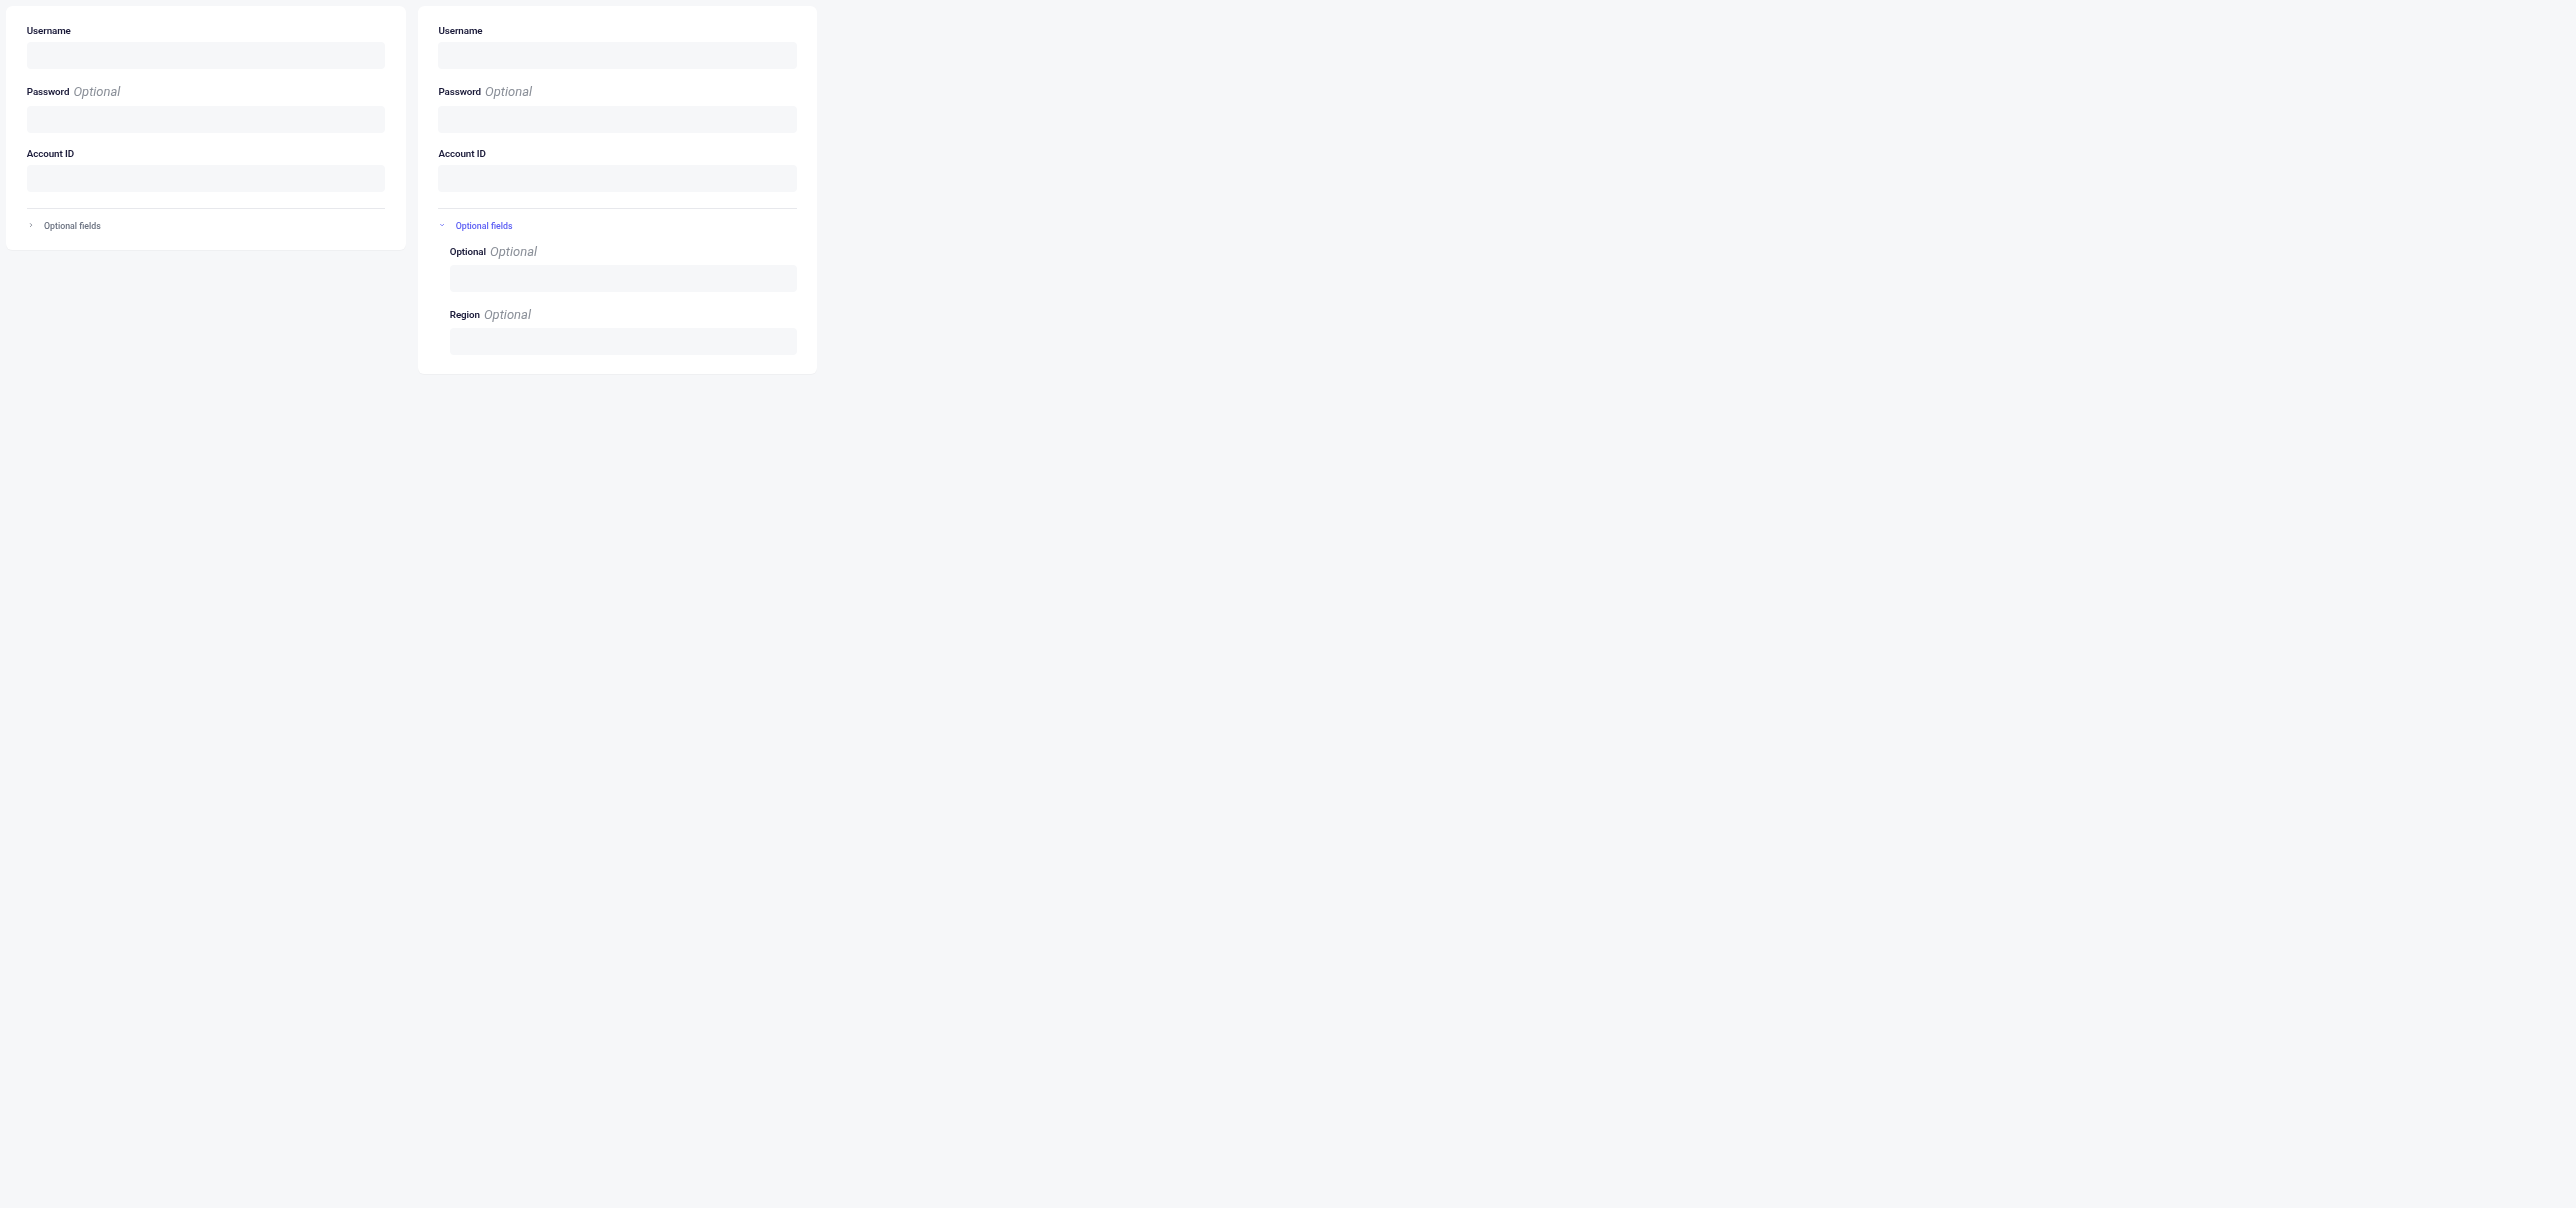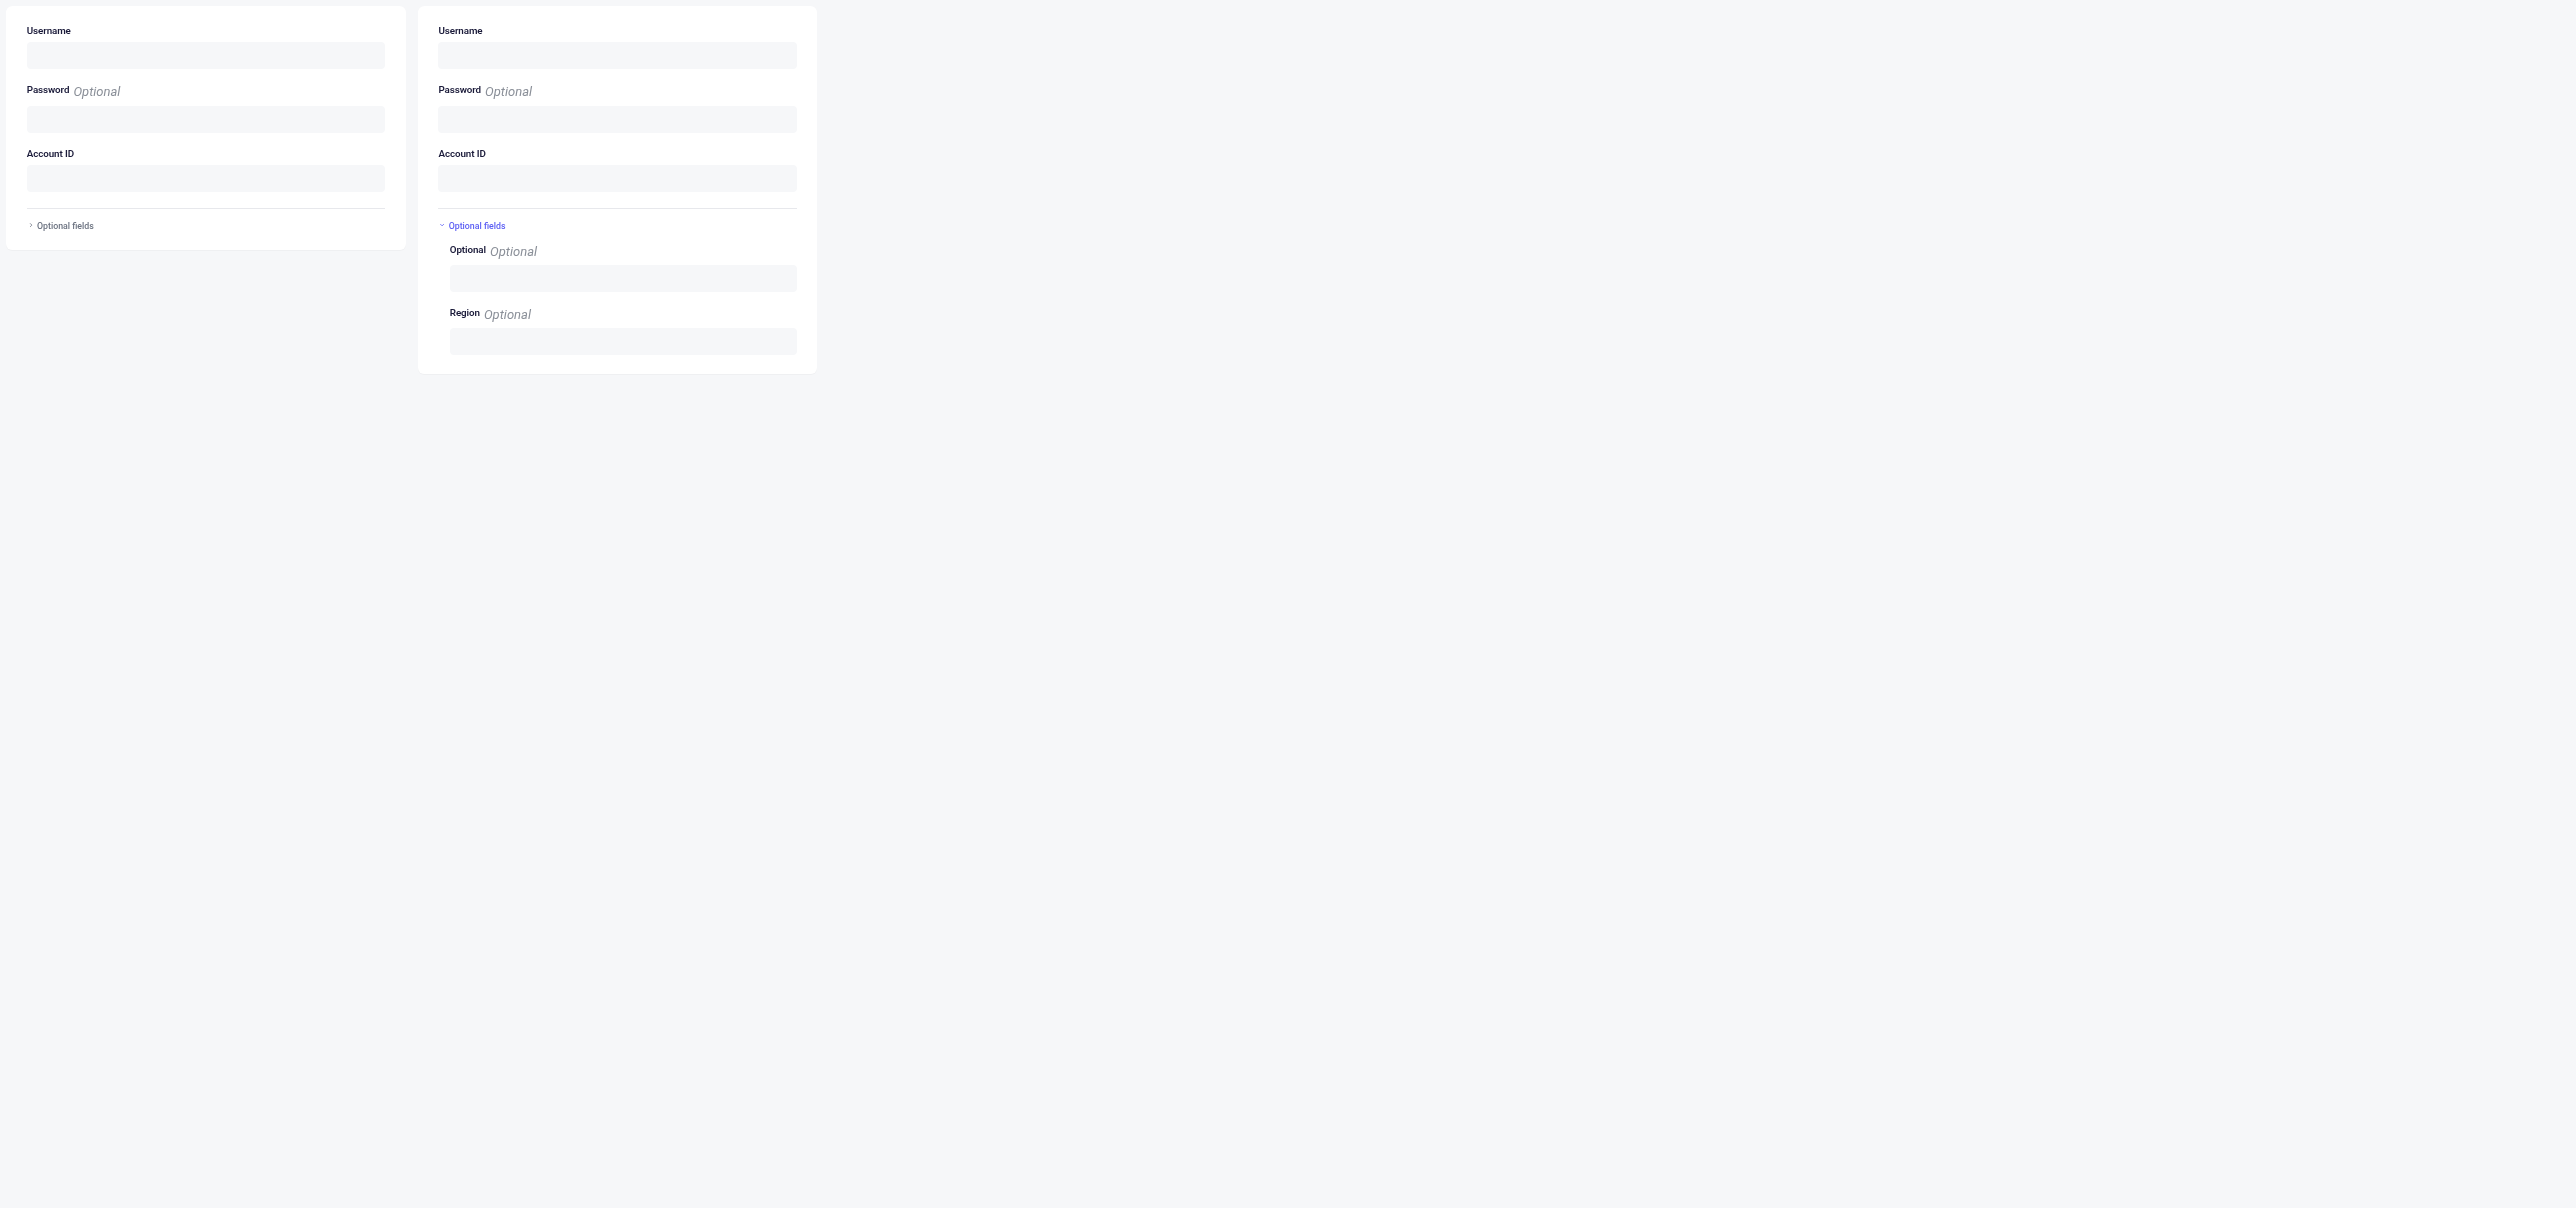--- a/index.html
+++ b/index.html
@@ -29,21 +29,21 @@
       align-self: flex-start;
     }
     .field {
       margin-bottom: 15.5px;
     }
     .field:last-child {
       margin-bottom: 0;
     }
     .label-row {
       display: flex;
-      align-items: flex-start;
+      align-items: center;
       gap: 4.1px;
       margin-bottom: 6.2px;
     }
     .field-label {
       font-size: 9.8px;
       font-weight: 600;
       color: #1b1b3a;
       letter-spacing: -0.01em;
     }
     .optional-tag {
@@ -63,21 +63,21 @@
       color: #1b1b3a;
       outline: none;
     }
     .divider {
       border: none;
       border-top: 0.5px solid #e7e8ec;
       margin: 0 0 12.4px 0;
     }
     .toggle-row {
       display: flex;
-      gap: 2px;
+      gap: 9px;
       cursor: pointer;
       user-select: none;
     }
     .toggle-row.collapsed .toggle-label {
       color: #6b7280;
     }
     .toggle-row.collapsed .chevron {
       color: #6b7280;
     }
     .toggle-row.expanded .toggle-label {

